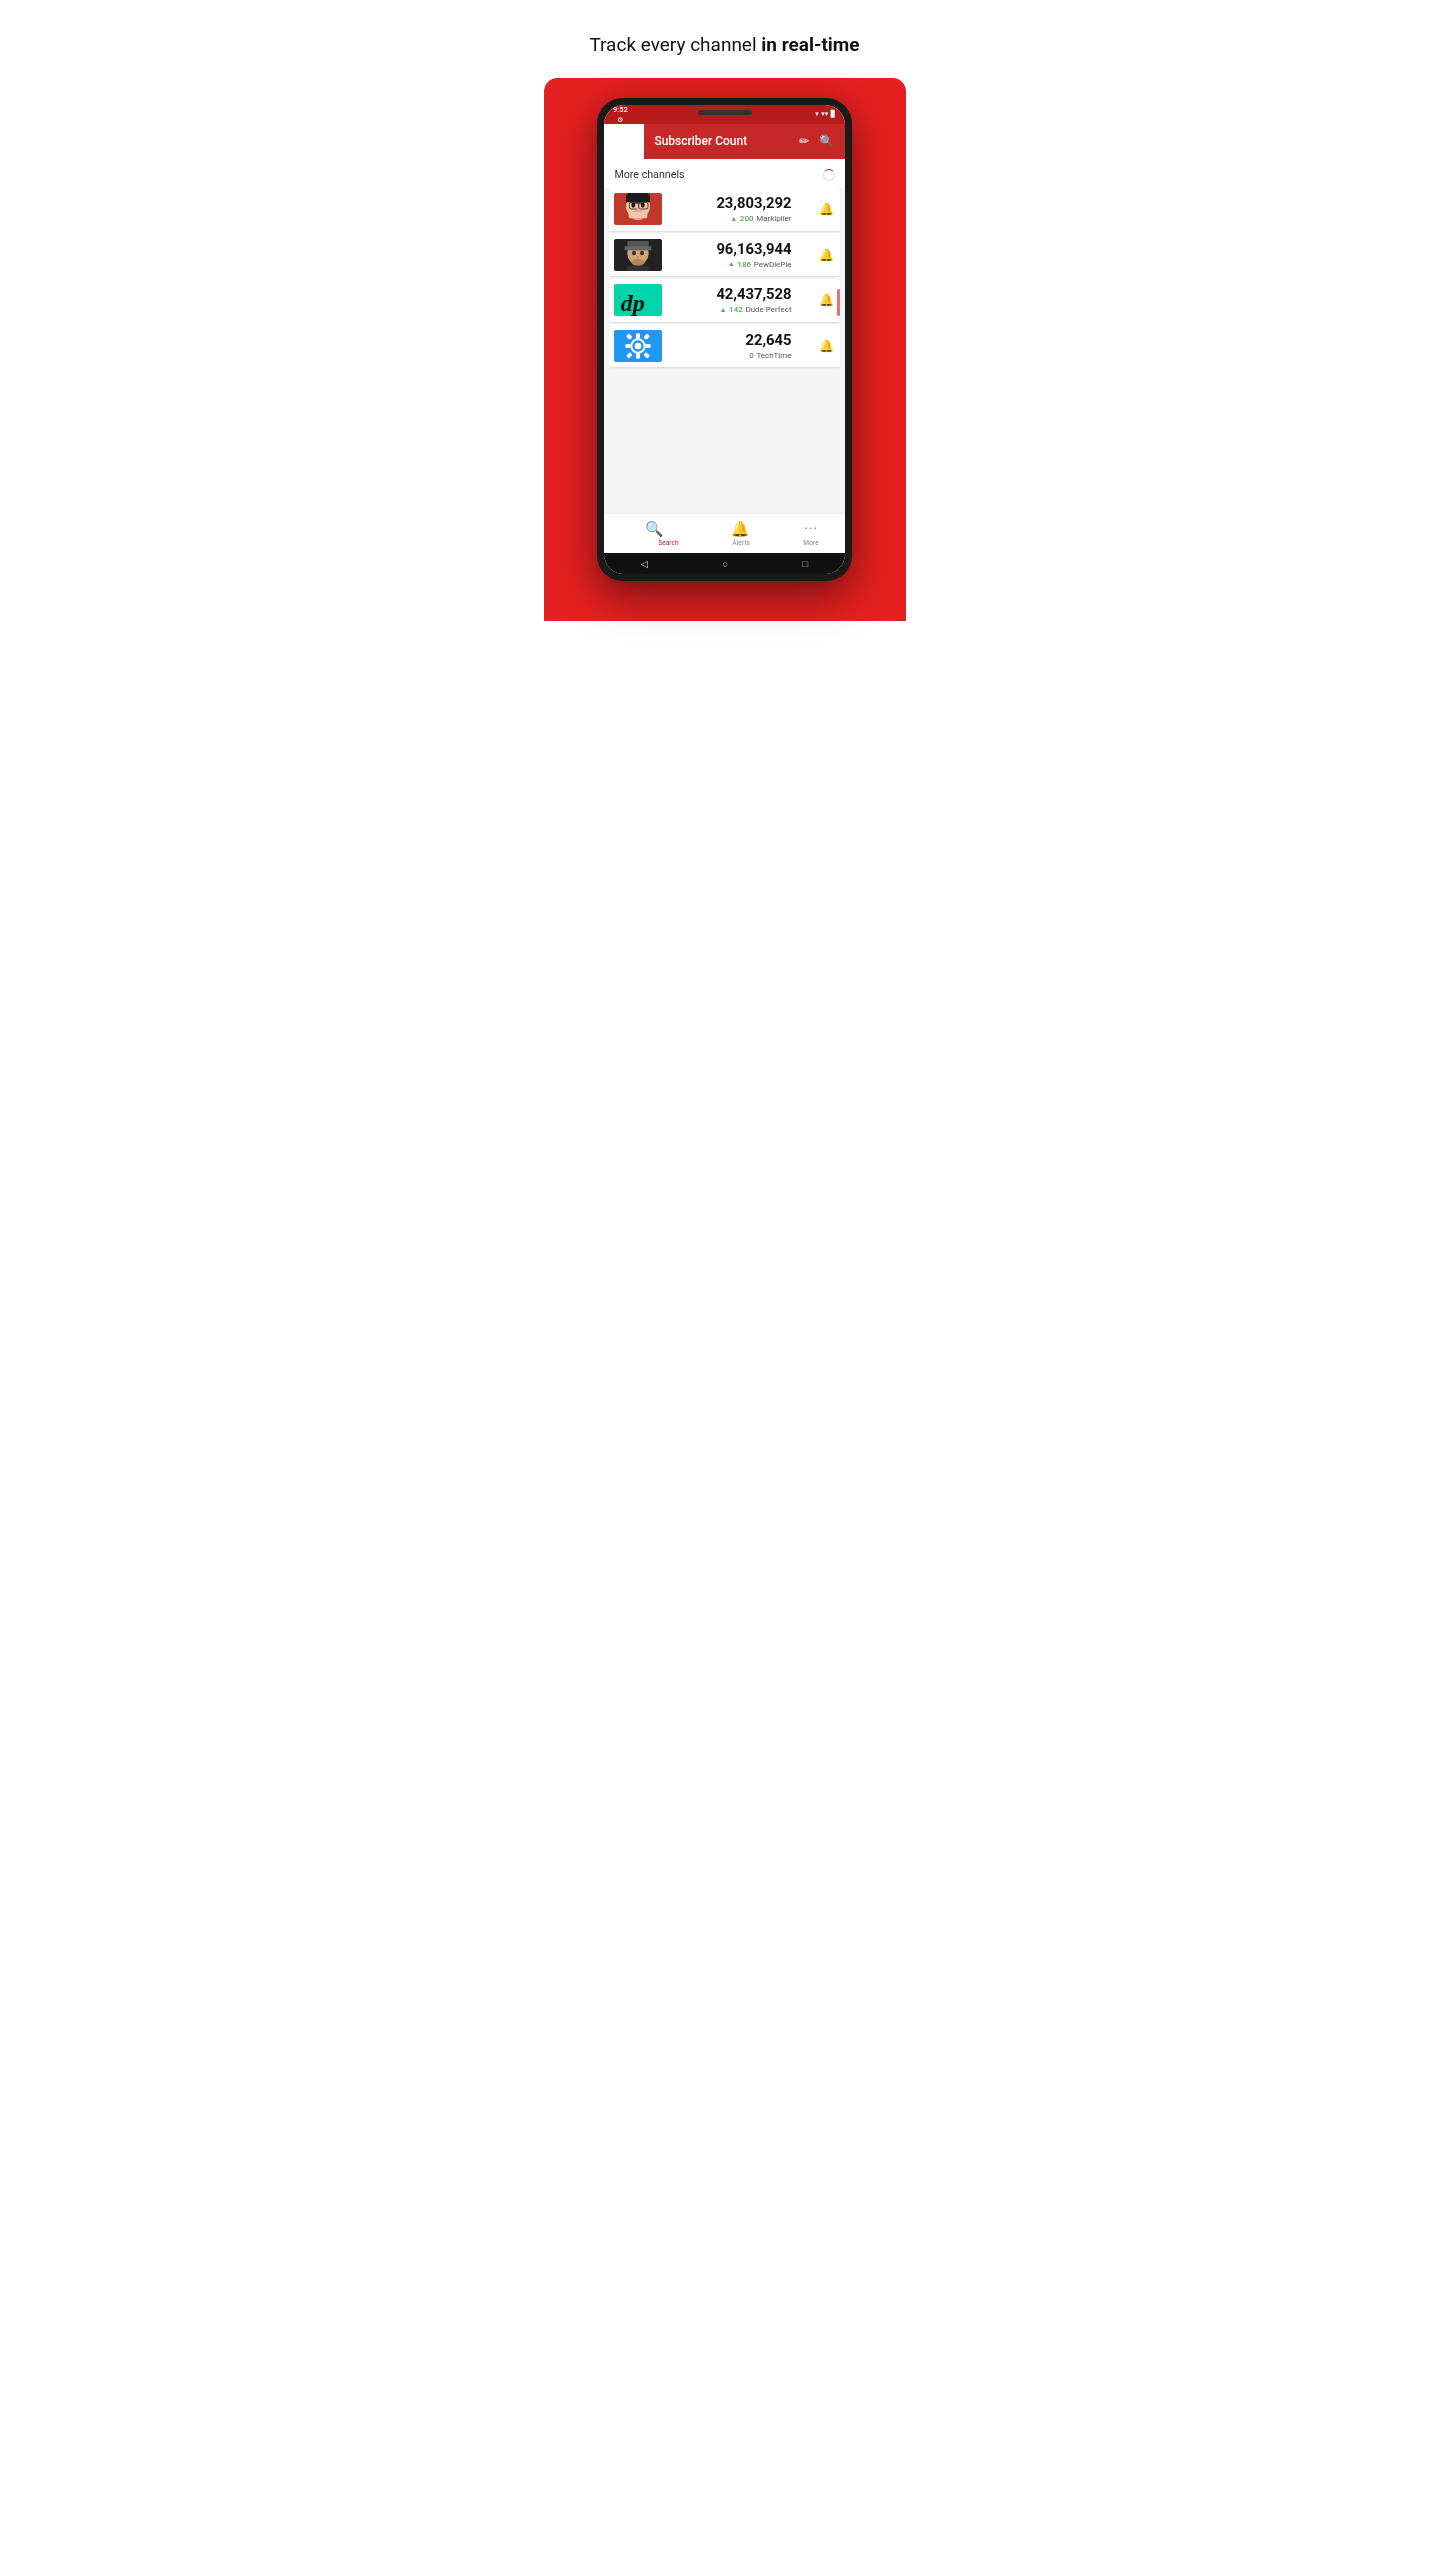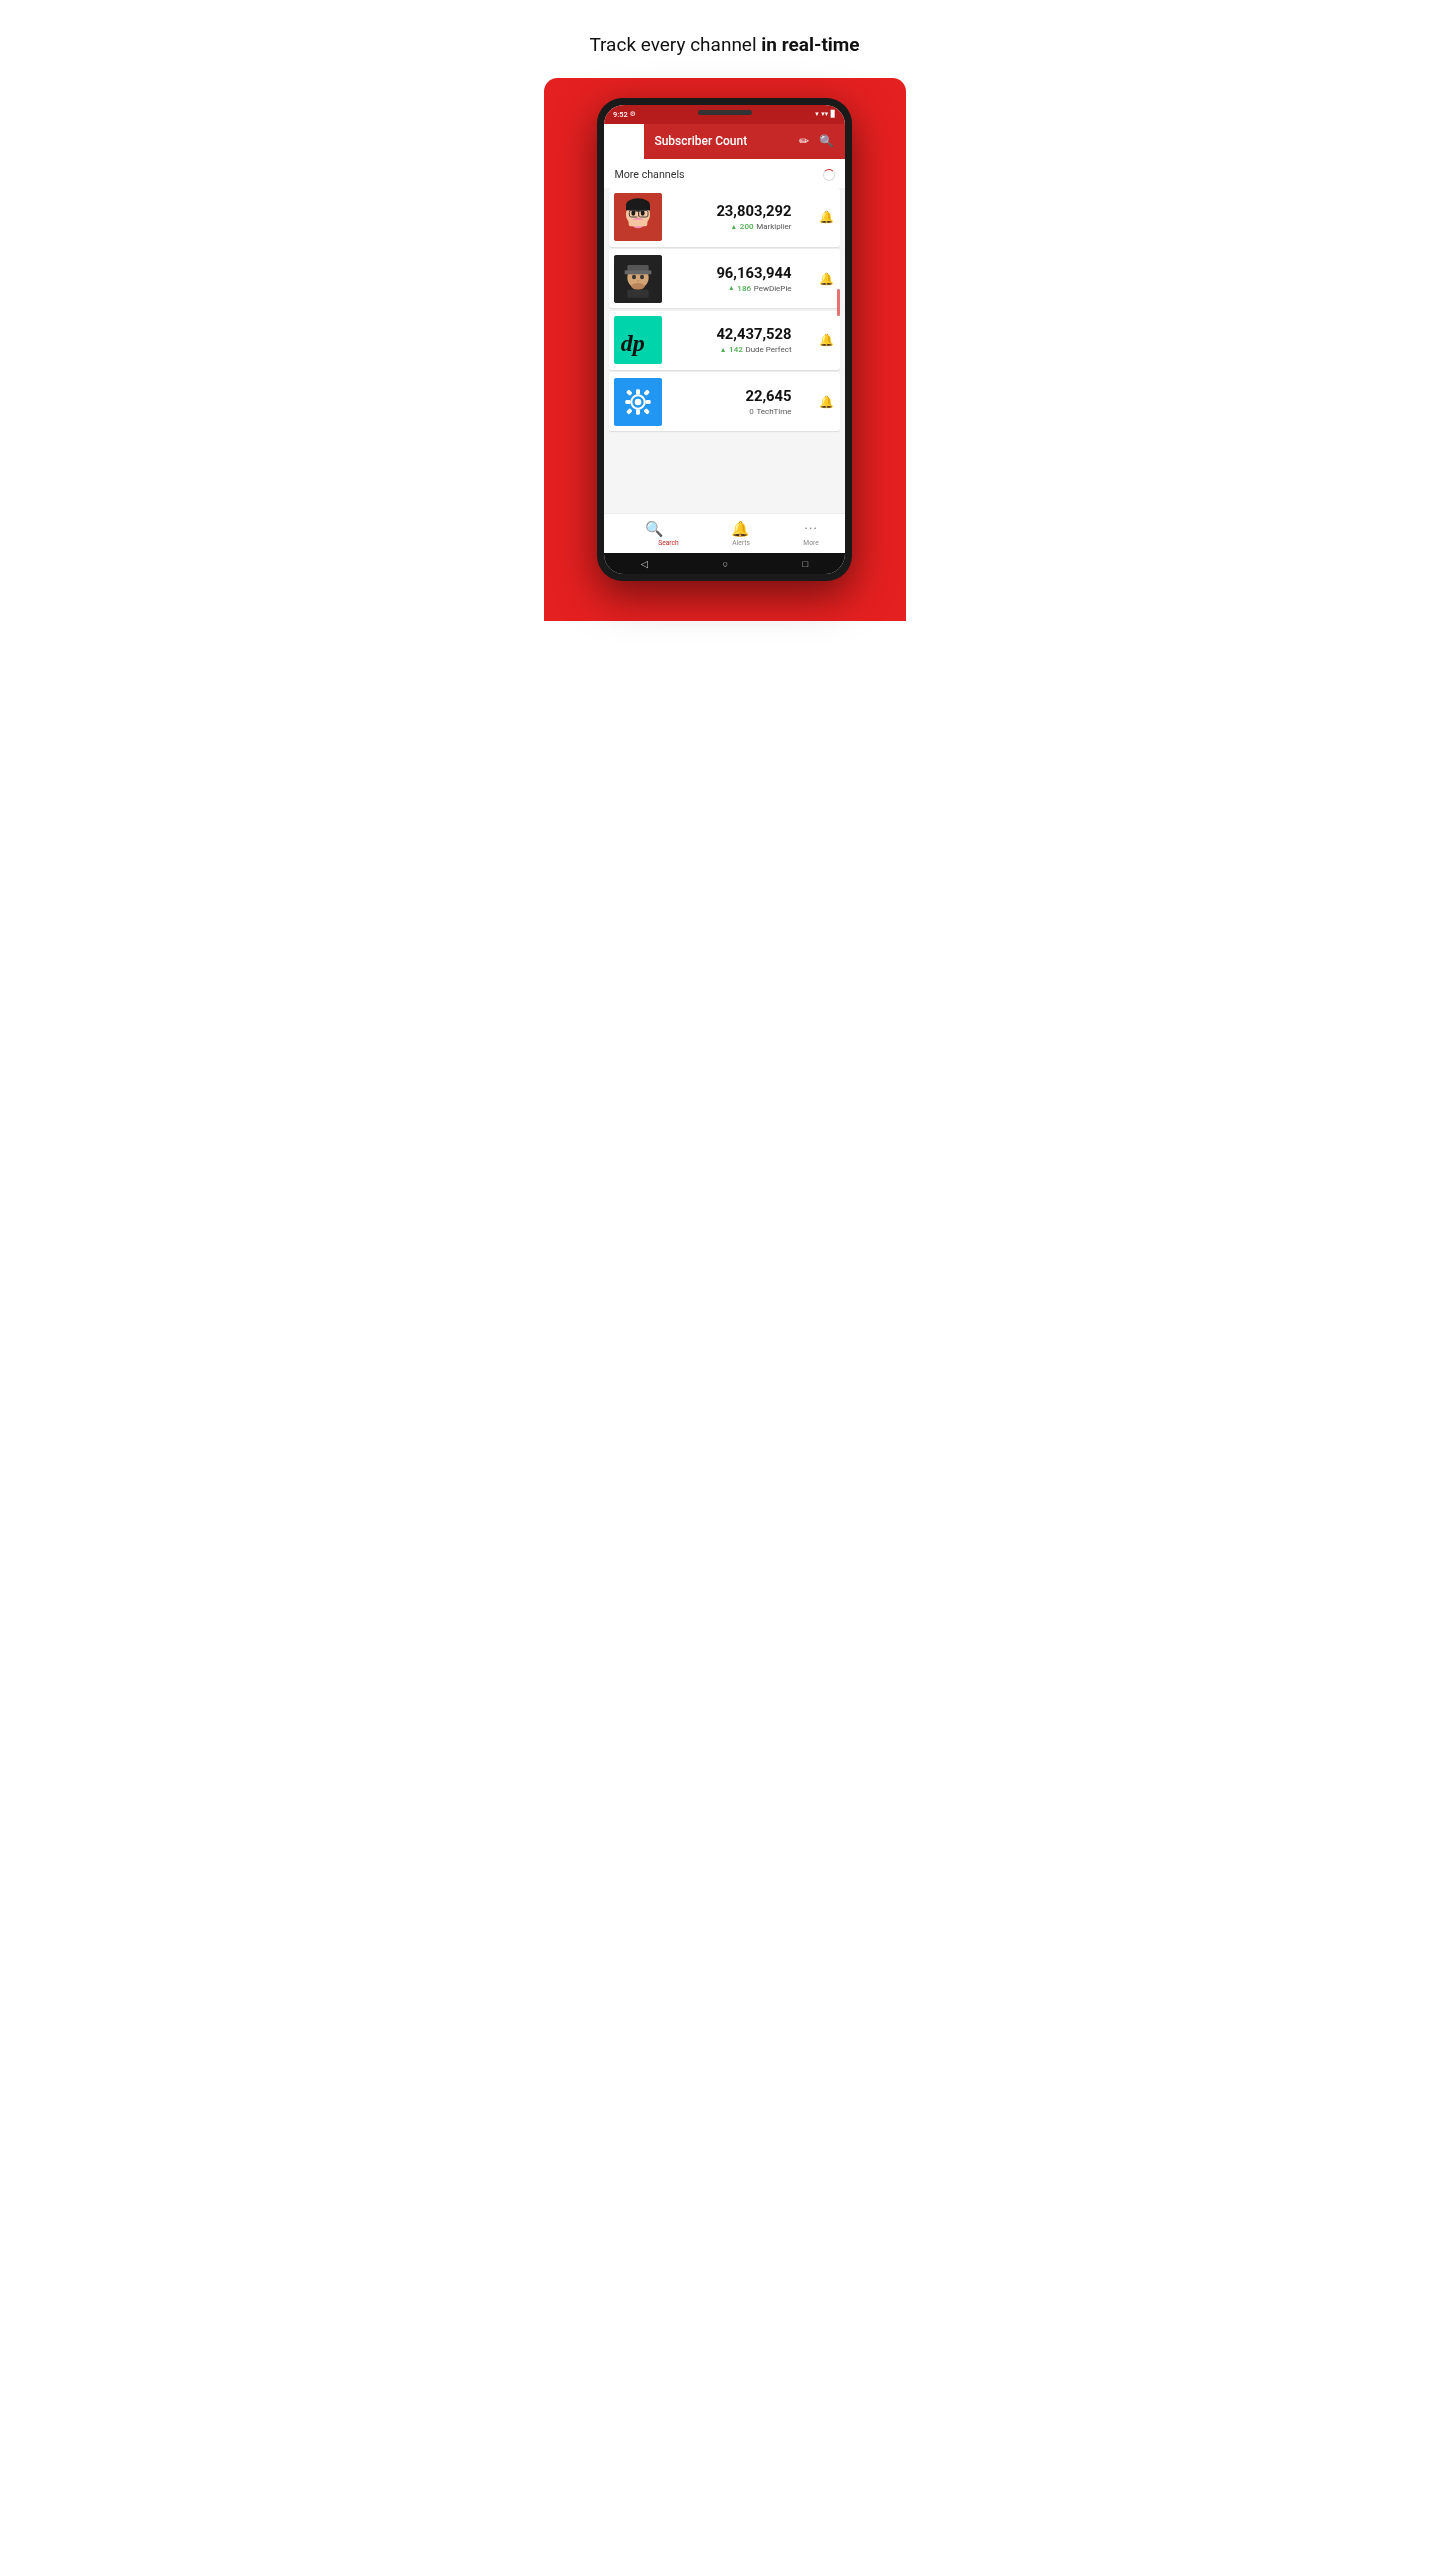--- a/index.html
+++ b/index.html
@@ -90,20 +90,21 @@
       flex-shrink: 0;
     }
 
     .status-time {
       color: white;
       font-size: 7.4px;
       font-weight: 500;
       display: flex;
       align-items: center;
       gap: 2px;
+      flex-direction: column;
     }
 
     .status-icons {
       display: flex;
       align-items: center;
       gap: 2.7px;
     }
 
     .status-icons span {
       color: white;
@@ -175,21 +176,21 @@
       border-radius: 2.7px;
       display: flex;
       align-items: center;
       padding: 5.4px;
       gap: 24px;
       box-shadow: 0 0.7px 1.3px rgba(0,0,0,0.1);
     }
 
     .channel-avatar {
       width: 48px;
-      height: 48px;
+      height: 32px;
       border-radius: 2.7px;
       flex-shrink: 0;
       display: flex;
       align-items: center;
       justify-content: center;
       overflow: hidden;
       font-size: 19px;
       font-weight: 700;
     }
 

